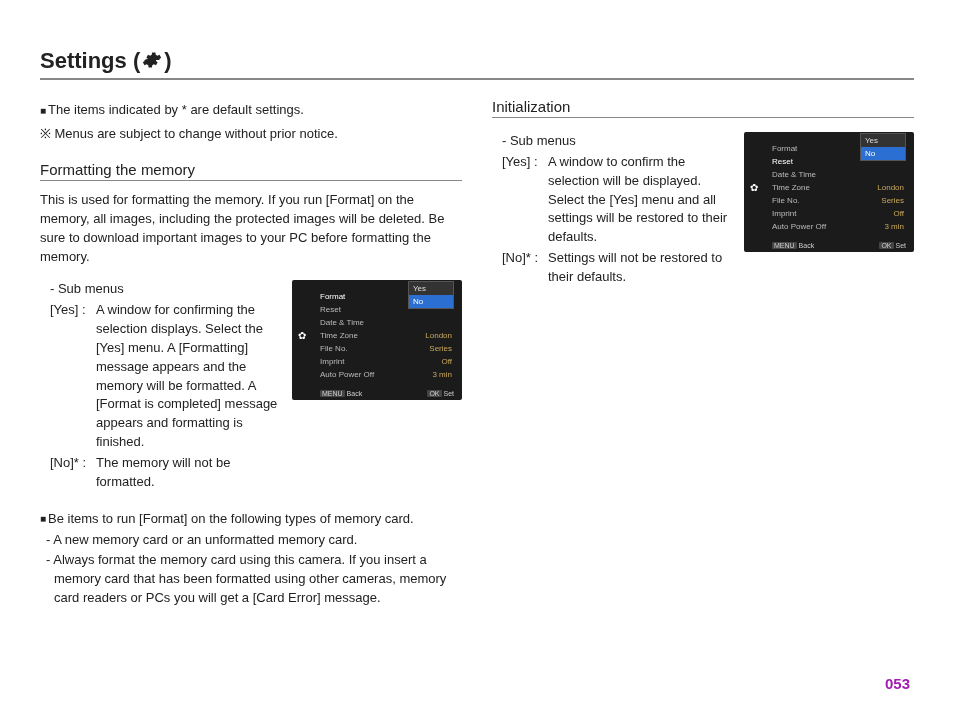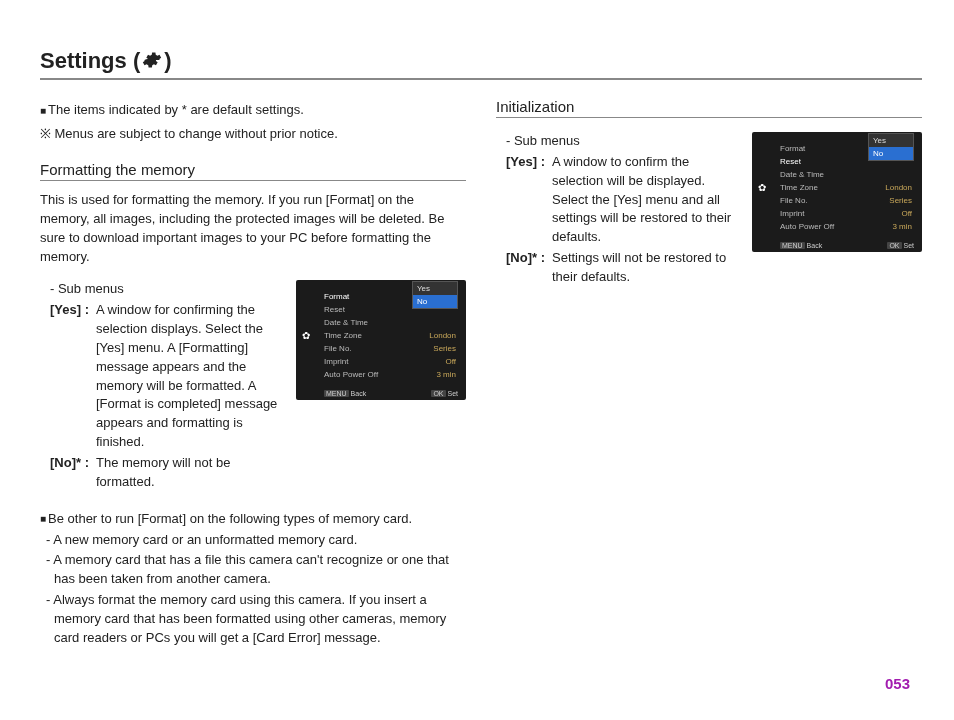--- a/index.html
+++ b/index.html
@@ -8,21 +8,21 @@
     font-family: Arial, Helvetica, sans-serif;
     font-size: 13px;
     color: #222;
     width: 954px;
     height: 720px;
     box-sizing: border-box;
     position: relative;
     background: #fff;
   }
   .page {
-    padding: 48px 32px 40px 40px;
+    padding: 48px 40px 40px 40px;
     box-sizing: border-box;
     width: 100%;
     height: 100%;
   }
   .title-row {
     border-bottom: 2px solid #888;
     padding-bottom: 4px;
     margin-bottom: 18px;
     display: flex;
     align-items: center;
@@ -74,21 +74,20 @@
   .indent {
     padding-left: 10px;
   }
   .option-row {
     display: flex;
     margin-top: 2px;
   }
   .option-label {
     width: 46px;
     flex-shrink: 0;
-    font-weight: bold;
   }
   .option-desc {
     flex: 1;
   }
   .bullet-list {
     margin-top: 18px;
     line-height: 1.45;
   }
   .dash {
     padding-left: 14px;
@@ -240,23 +239,22 @@
             </div>
             <div class="footer">
               <span><span style="background:#444;padding:0 2px;border-radius:1px">MENU</span> <span>Back</span></span>
               <span><span style="background:#444;padding:0 2px;border-radius:1px">OK</span> <span>Set</span></span>
             </div>
           </div>
         </div>
       </div>
 
       <div class="bullet-list">
-        <div><span class="sq">■</span><span>Be other to run [Format] on the following types of memory card.</span></div>
+        <div><span class="sq">■</span><span>Be items to run [Format] on the following types of memory card.</span></div>
         <div class="dash">- A new memory card or an unformatted memory card.</div>
-        <div class="dash">- A memory card that has a file this camera can't recognize or one that has been taken from another camera.</div>
         <div class="dash">- Always format the memory card using this camera. If you insert a memory card that has been formatted using other cameras, memory card readers or PCs you will get a [Card Error] message.</div>
       </div>
     </div>
 
     <div class="col">
       <div class="section-h" style="margin-top:0">Initialization</div>
 
       <div class="sub-block">
         <div class="sub-row">
           <div class="sub-text">

